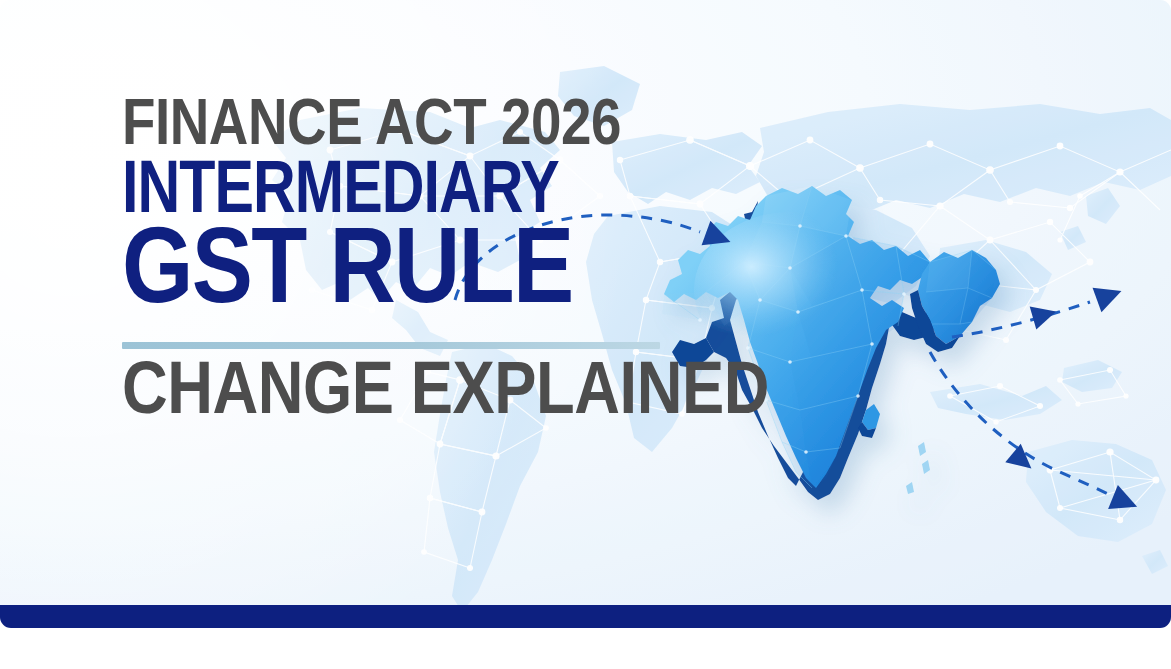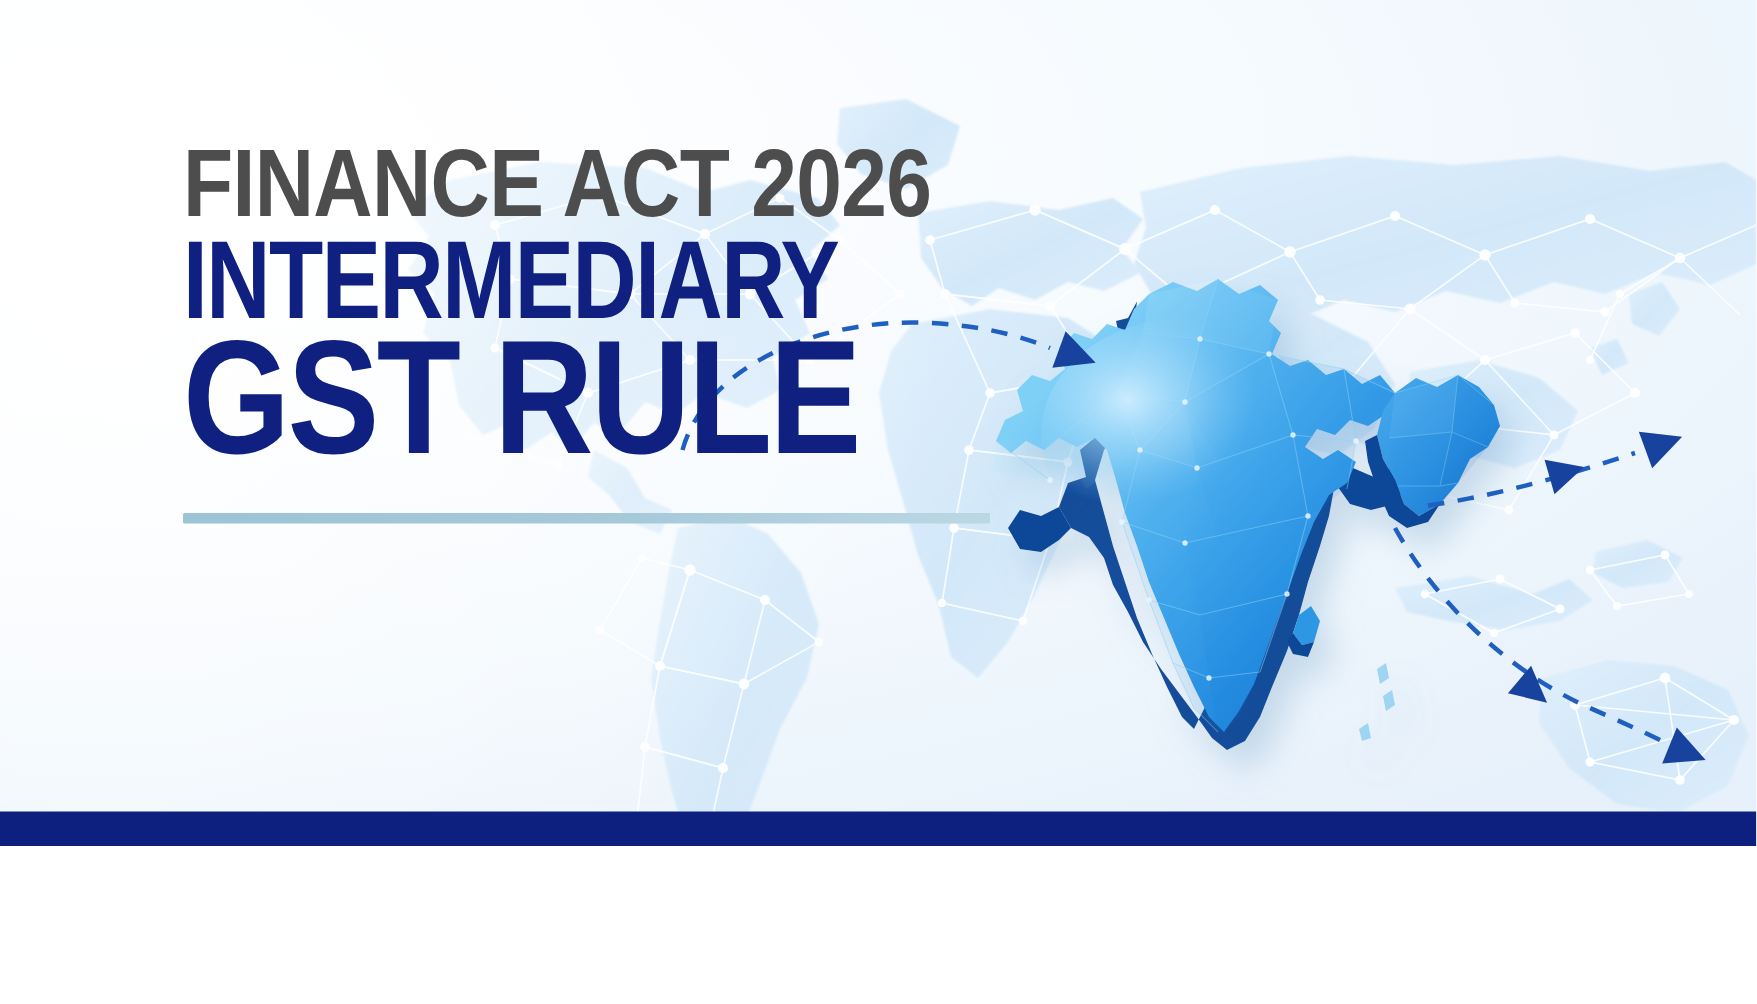--- a/index.html
+++ b/index.html
@@ -3,23 +3,24 @@
 <meta charset="utf-8">
 <title>Finance Act 2026 Intermediary GST Rule</title>
 <style>
   html,body{margin:0;padding:0;}
   body{
     width:1171px;height:669px;overflow:hidden;
     font-family:"Liberation Sans", sans-serif;
     background:#ffffff;
   }
   #banner{
-    position:relative;width:1171px;height:564px;overflow:hidden;
+    position:relative;width:1171px;height:628px;overflow:hidden;
     background:
       radial-gradient(120% 100% at 8% 18%, #ffffff 0%, #fbfdff 28%, #f3f9fe 55%, #e9f3fc 80%, #e2eefb 100%);
+    border-radius: 11px;
   }
 
   
   #worldmap{position:absolute;left:0;top:0;width:1171px;height:669px;}
   #network{position:absolute;left:0;top:0;width:1171px;height:669px;}
   #routes{position:absolute;left:0;top:0;width:1171px;height:669px;}
   #india{position:absolute;left:0;top:0;width:1171px;height:669px;}
 
   
   #headline{
@@ -415,16 +416,19 @@
   </svg>
 
   <div id="headline">
     <span class="tl line-1">FINANCE ACT 2026</span>
     <span class="tl line-2">INTERMEDIARY</span>
     <span class="tl line-3">GST RULE</span>
   </div>
 
   <div id="divider"></div>
 
+  <div id="subline">
+    <span class="tl line-4">CHANGE EXPLAINED</span>
+  </div>
 
   <div id="bottombar"></div>
 
 </div>
 
 </body></html>

